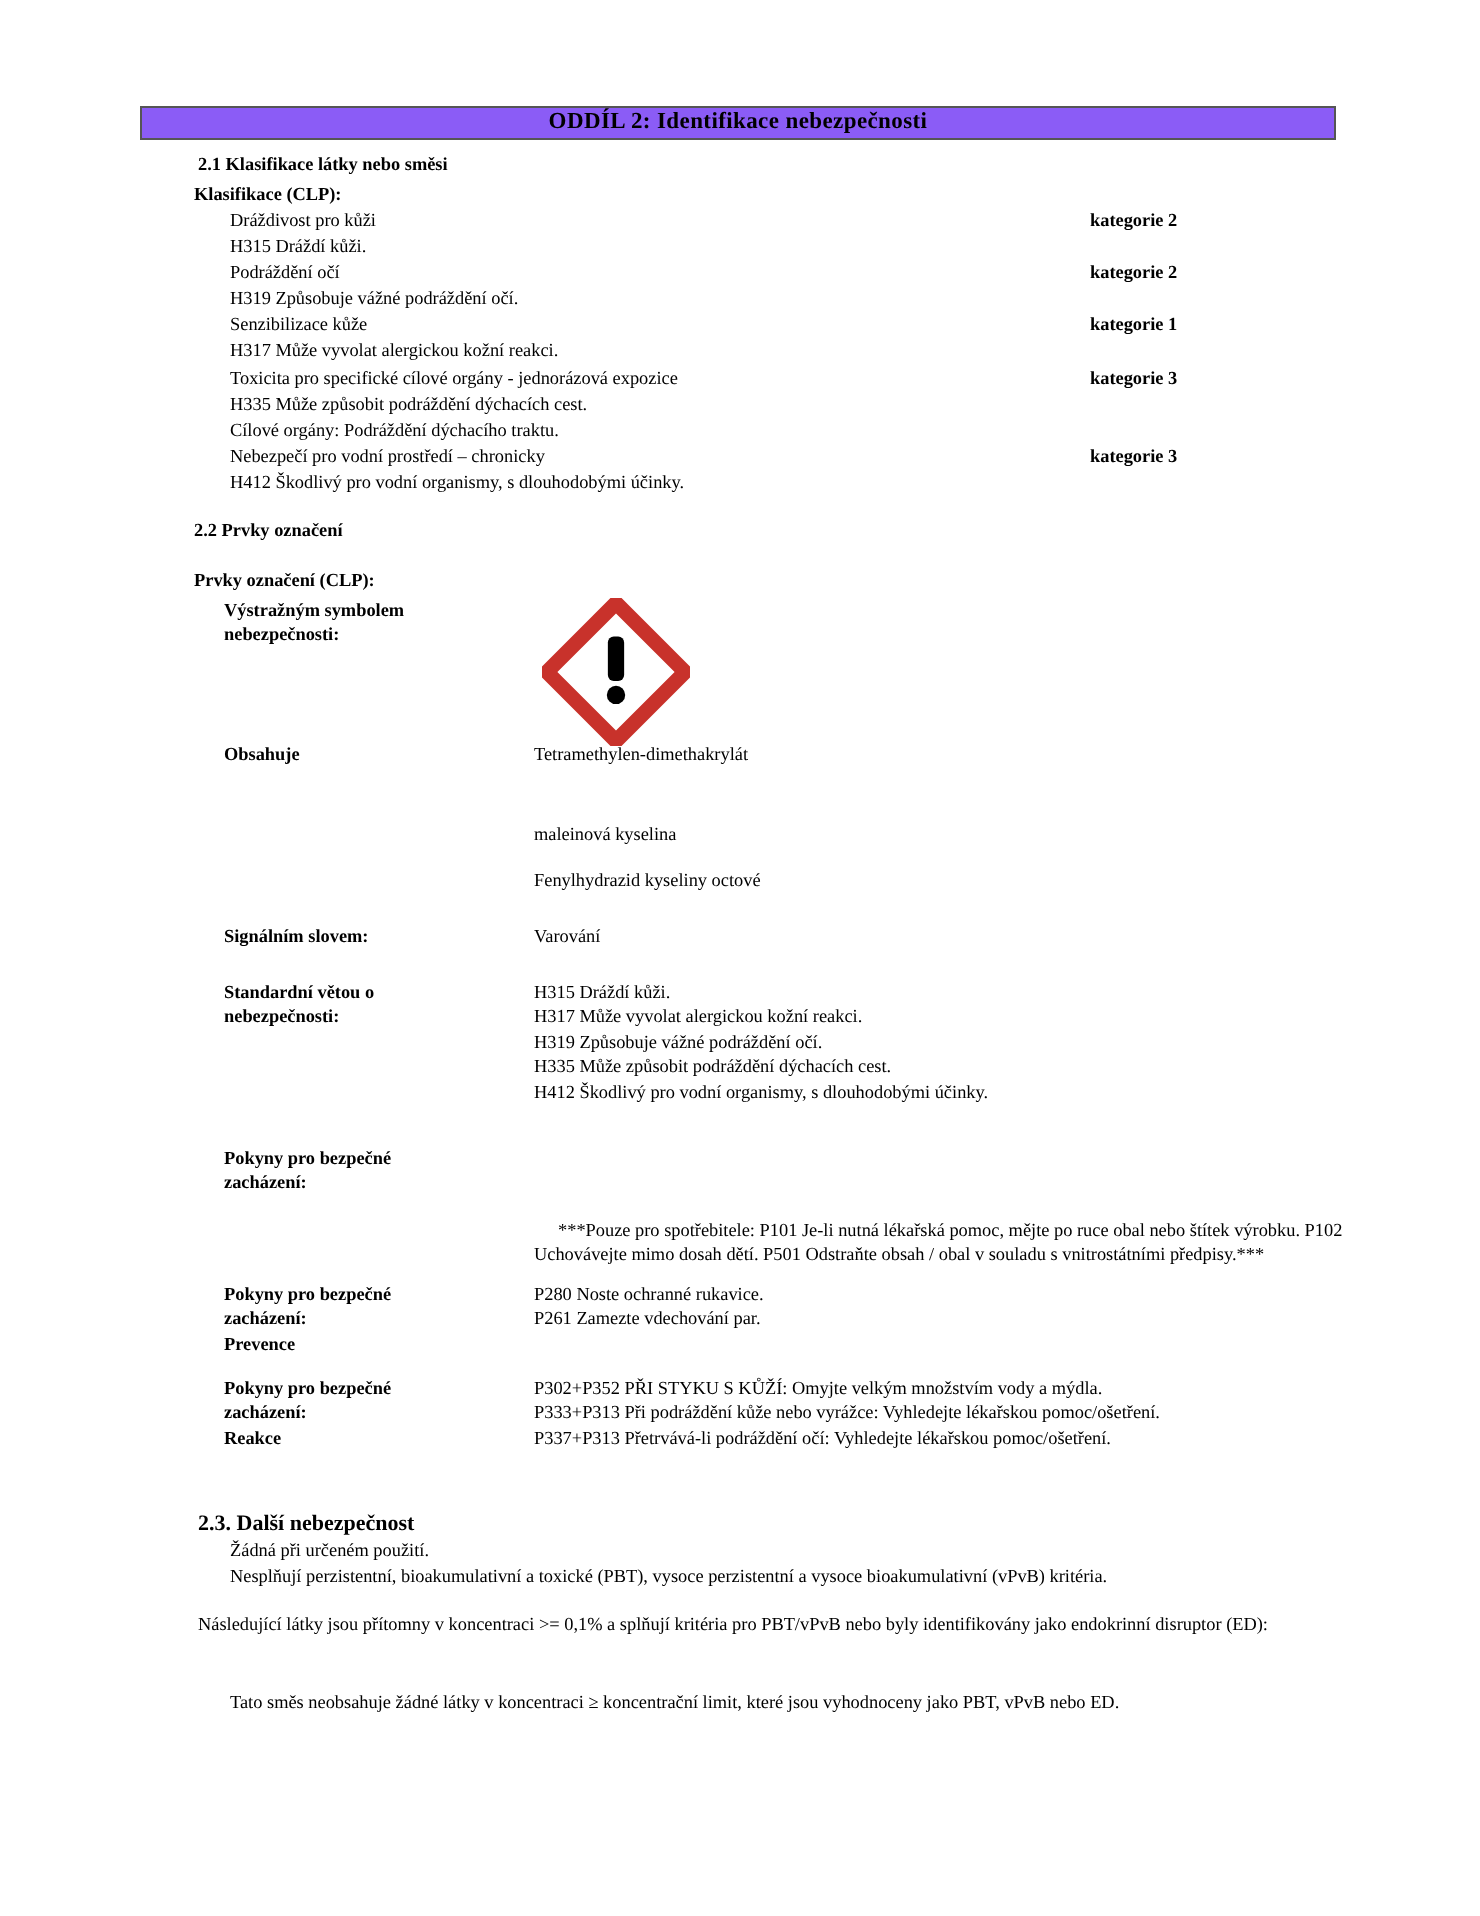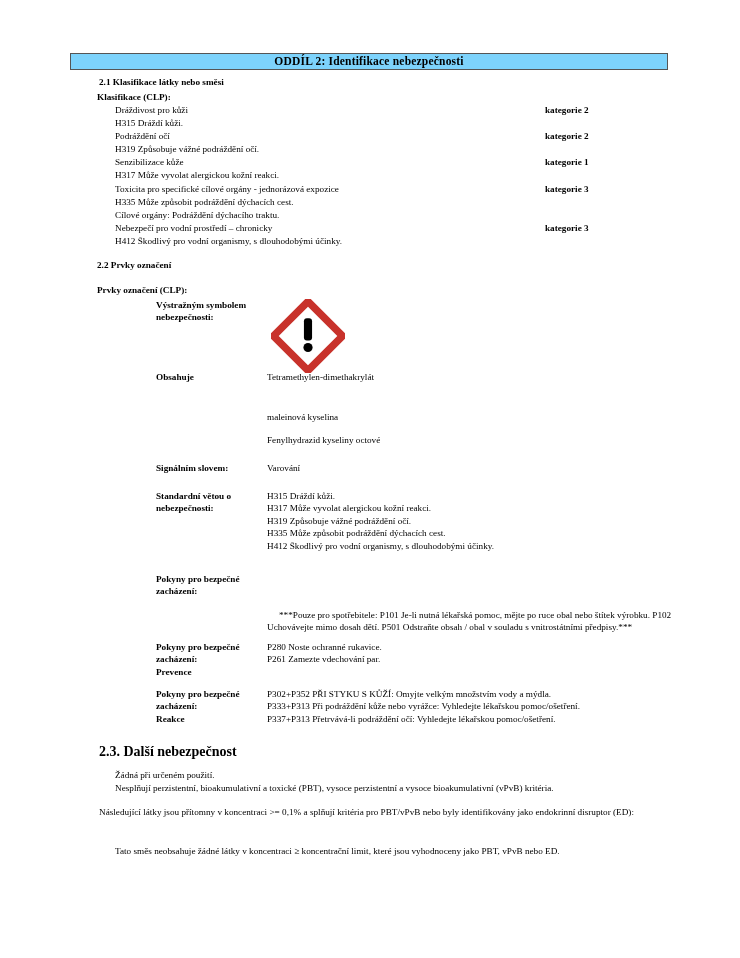--- a/index.html
+++ b/index.html
@@ -22,21 +22,21 @@
     height: 958px;
   }
 
   
   .section-bar {
     position: absolute;
     left: 70px;
     top: 53px;
     width: 598px;
     height: 17px;
-    background: #7dd3fc;
+    background: #8b5cf6;
     border: 1px solid #555555;
     box-sizing: border-box;
     text-align: center;
     font-weight: bold;
     font-size: 11.5px;
     line-height: 15px;
     letter-spacing: 0.2px;
   }
 
   
@@ -81,21 +81,20 @@
     left: 0;
     width: 740px;
   }
   .lv-label {
     position: absolute;
     left: 112px;
     width: 150px;
     font-weight: bold;
     font-size: 9.2px;
     line-height: 12.4px;
-    margin-left: 44px;
   }
   .lv-value {
     position: absolute;
     left: 267px;
     width: 405px;
     font-size: 9.2px;
     line-height: 12.4px;
   }
   .lv-value .vline { white-space: nowrap; }
 
@@ -111,23 +110,23 @@
   
   #sec23 {
     position: absolute;
     left: 0;
     top: 744px;
     width: 740px;
   }
   #sec23 .h {
     position: absolute;
     left: 99px;
-    top: 0;
-    font-weight: bold;
-    font-size: 14px;
+    top: 12px;
+    font-weight: bold;
+    font-size: 11px;
   }
   .p-indent {
     position: absolute;
     left: 115px;
     font-size: 9.2px;
     line-height: 12.6px;
     white-space: nowrap;
   }
   .p-full {
     position: absolute;

